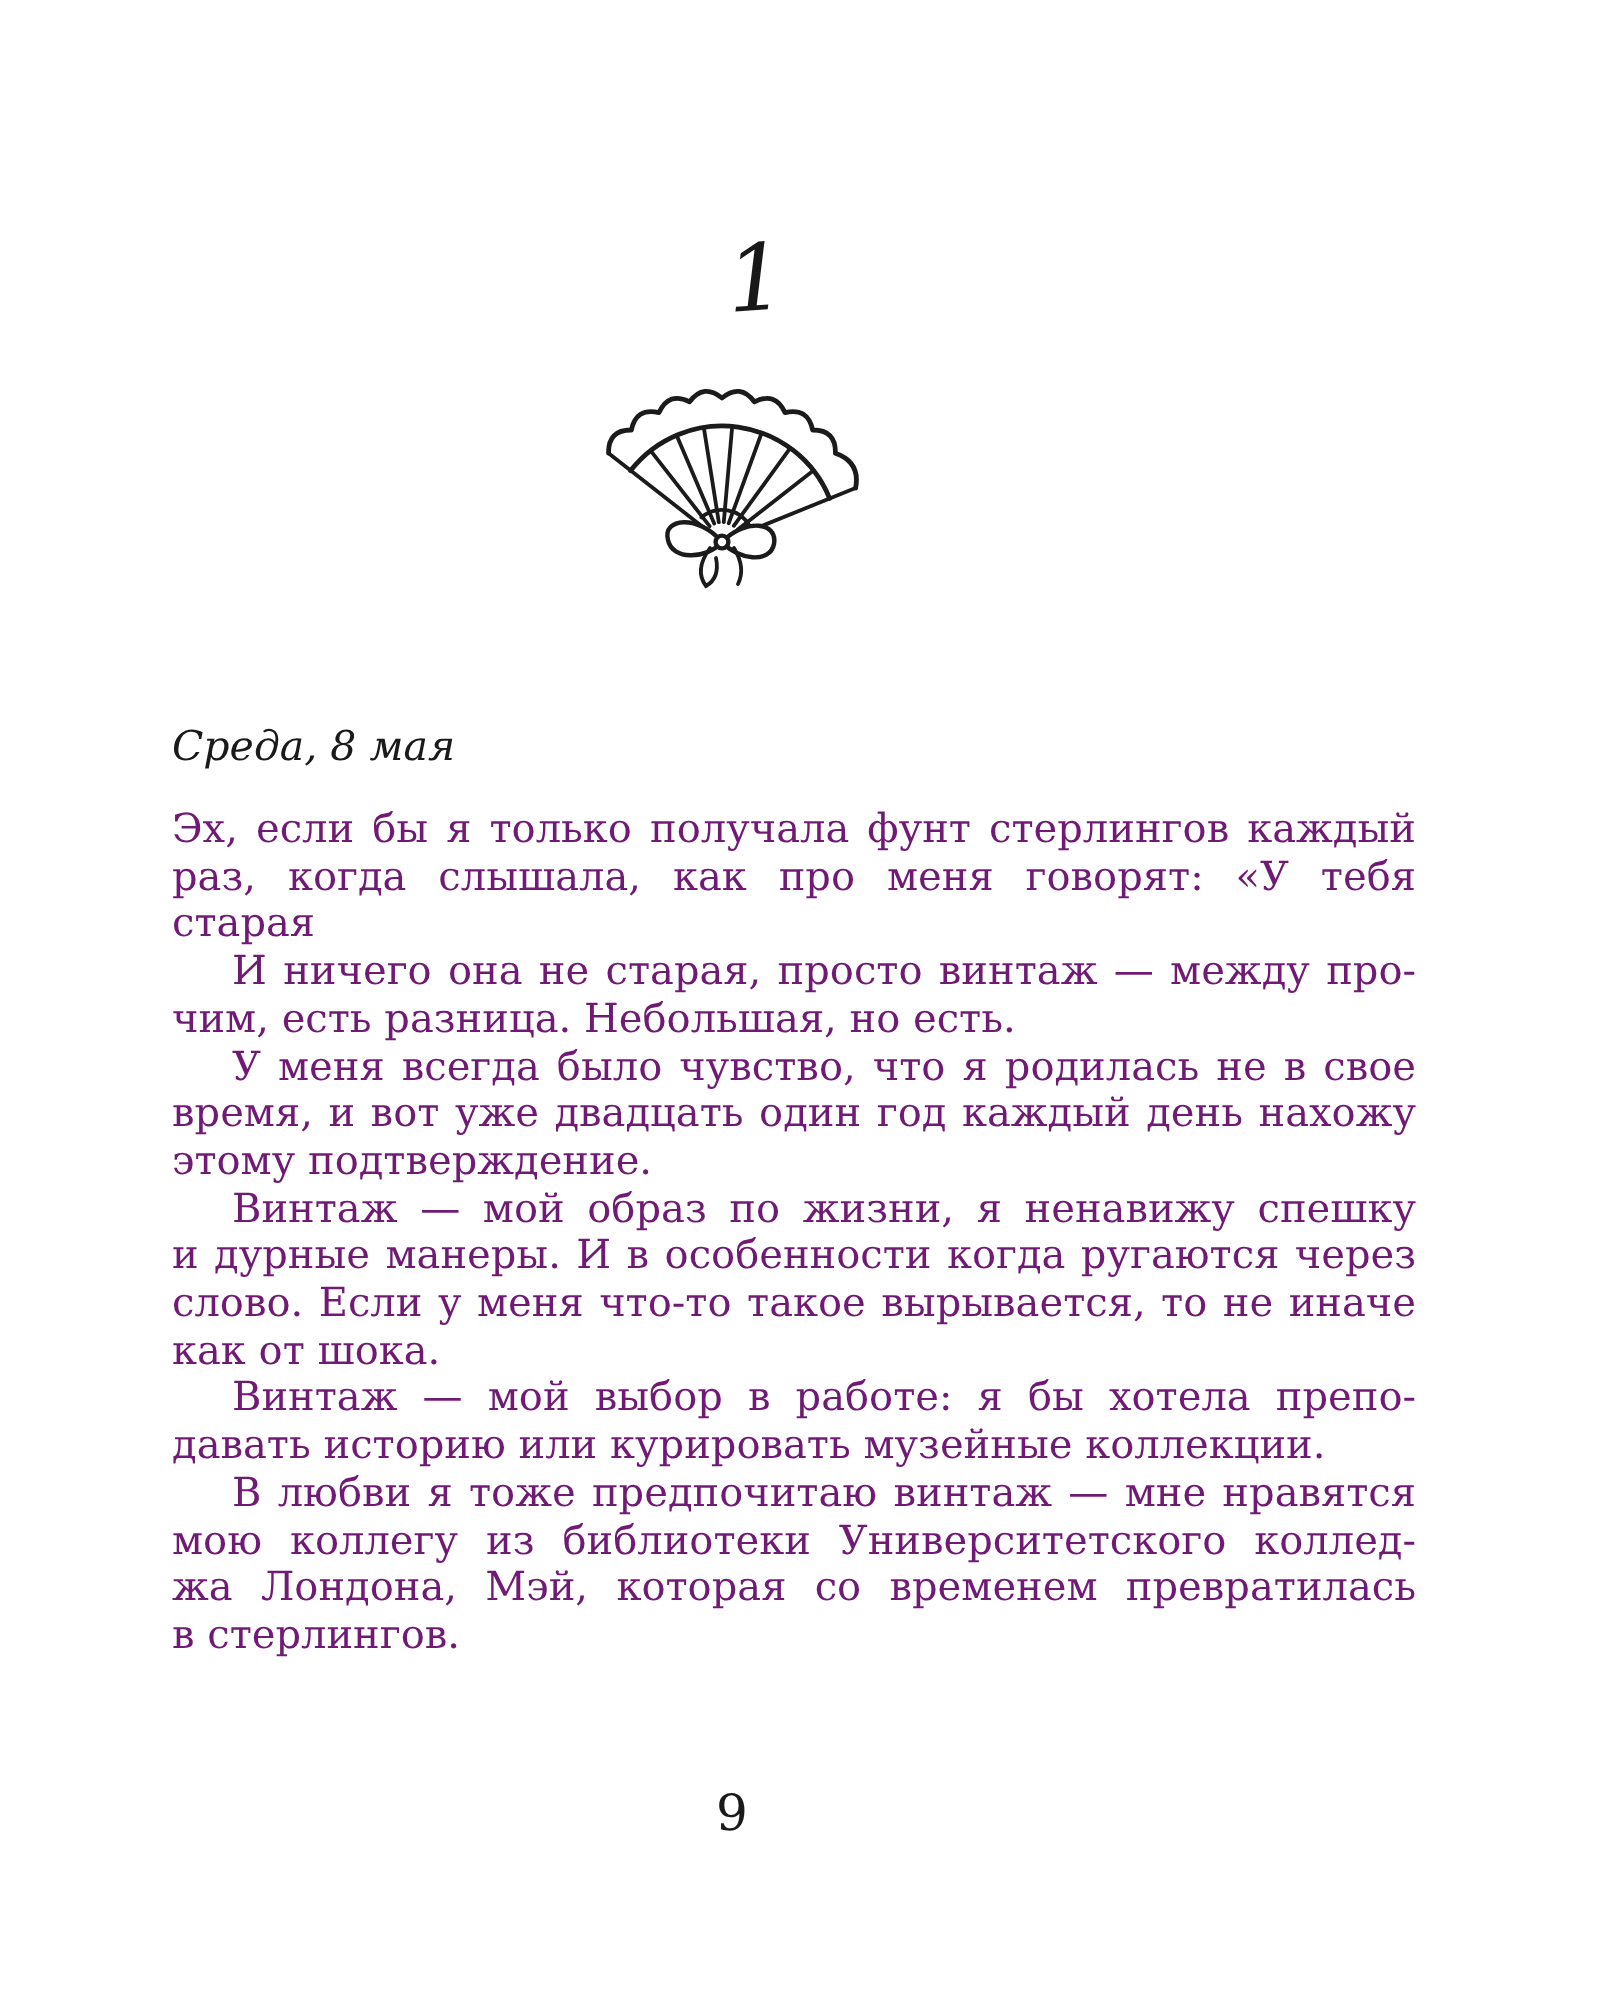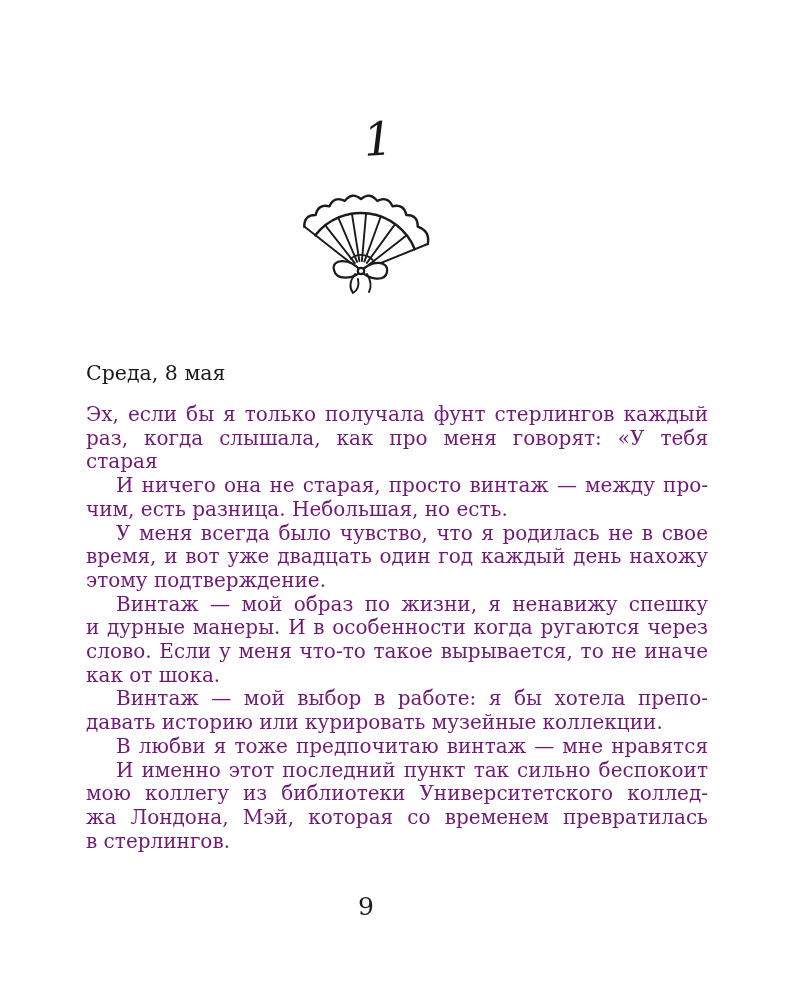--- a/index.html
+++ b/index.html
@@ -30,20 +30,21 @@
     top: 185px;
     width: 150px;
     height: 120px;
   }
   .date-heading {
     position: absolute;
     left: 86px;
     top: 360px;
     width: 622px;
     font-size: 20.5px;
+    font-style: italic;
     line-height: 26px;
     color: #1a1a1a;
   }
   .body-text {
     position: absolute;
     left: 86px;
     top: 403px;
     width: 622px;
     font-size: 20px;
     line-height: 23.7px;
@@ -114,21 +115,20 @@
       <div class="line indent">У меня всегда было чувство, что я родилась не в свое</div>
       <div class="line">время, и вот уже двадцать один год каждый день нахожу</div>
       <div class="line last">этому подтверждение.</div>
       <div class="line indent">Винтаж — мой образ по жизни, я ненавижу спешку</div>
       <div class="line">и дурные манеры. И в особенности когда ругаются через</div>
       <div class="line">слово. Если у меня что-то такое вырывается, то не иначе</div>
       <div class="line last">как от шока.</div>
       <div class="line indent">Винтаж — мой выбор в работе: я бы хотела препо-</div>
       <div class="line last">давать историю или курировать музейные коллекции.</div>
       <div class="line indent">В любви я тоже предпочитаю винтаж — мне нравятся</div>
-      <div class="line indent">И именно этот последний пункт так сильно беспокоит</div>
       <div class="line">мою коллегу из библиотеки Университетского коллед-</div>
       <div class="line">жа Лондона, Мэй, которая со временем превратилась</div>
       <div class="line last">в стерлингов.</div>
     </div>
 
   <div class="page-number">9</div>
 
 </div>
 
 </body></html>

